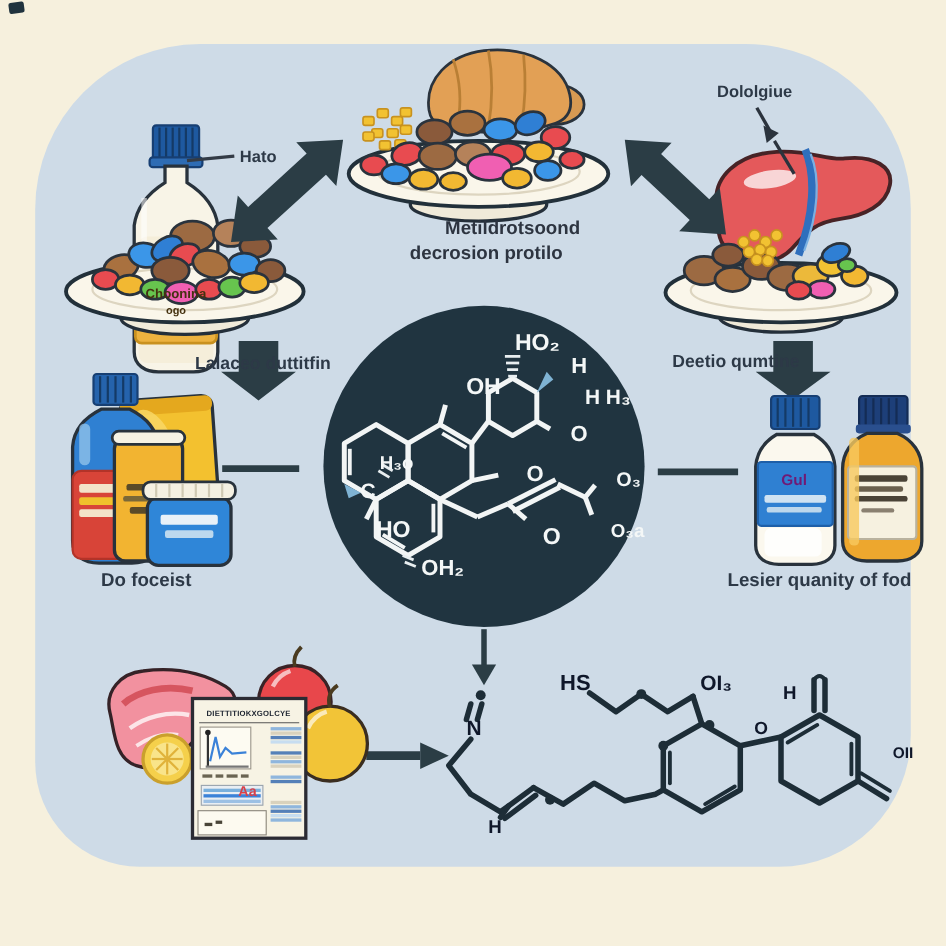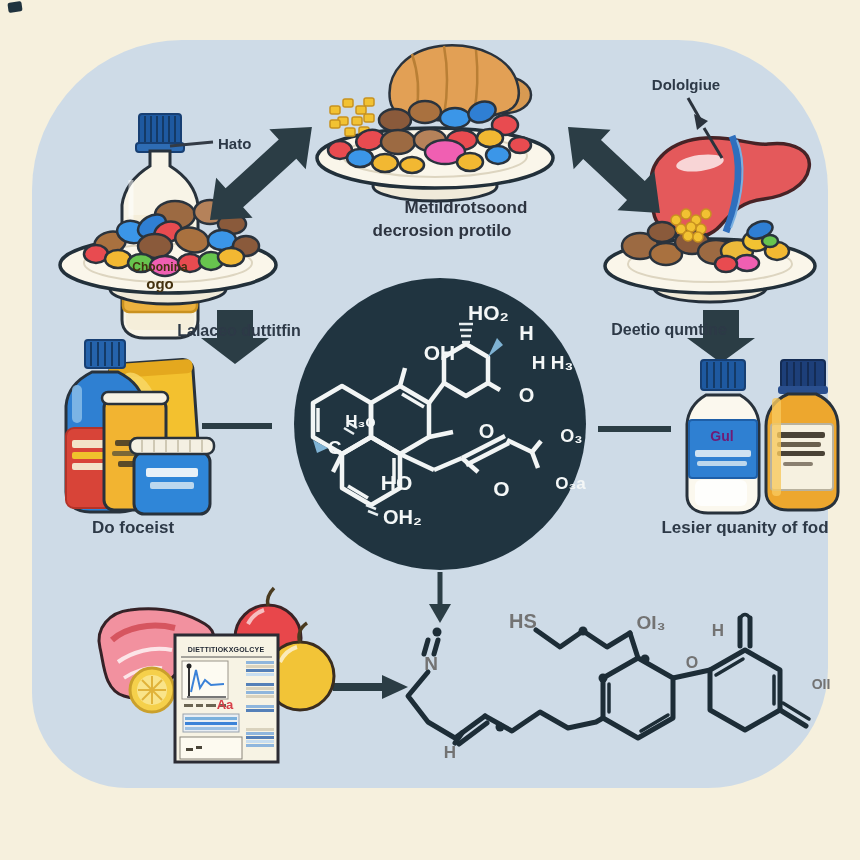--- a/index.html
+++ b/index.html
@@ -5,21 +5,21 @@
   html,body{margin:0;padding:0;}
   .canvas{position:relative;width:860px;height:860px;background:#f6f0dd;overflow:hidden;
           font-family:"Liberation Sans",sans-serif;}
   .panel{position:absolute;left:32px;top:40px;width:796px;height:748px;background:#cedbe7;
          border-radius:150px 150px 120px 95px;}
   .art{position:absolute;left:0;top:0;width:860px;height:860px;}
   .t{position:absolute;transform:translate(-50%,-50%);font-weight:700;color:#2e3a48;
      white-space:nowrap;line-height:1;}
   .tl{position:absolute;transform:translate(0,-50%);font-weight:700;color:#2e3a48;white-space:nowrap;}
   .mol{color:#f4f7f7;padding-left:41px;}
-  .molb{color:#737373;}
+  .molb{color:#0f172a;}
   .title{font-size:33px;color:#1c3145;letter-spacing:-.5px;}
   .cap{font-size:16px;color:#2d3947;}
   .cap2{font-size:17px;color:#2d3440;}
 </style>
 </head>
 <body>
 
 <div class="canvas">
   <div class="panel"></div>
 
@@ -408,47 +408,47 @@
           <circle cx="583" cy="631" r="4.5"></circle>
         <circle cx="500" cy="727" r="4.5"></circle>
           <circle cx="603" cy="678" r="4.5"></circle>
         <circle cx="645" cy="659" r="4.5"></circle>
       </g>
     </g>
   </svg>
 
   <span class="tl cap" style="left:218px;top:143px;font-size:15px;">Hato</span>
   <span class="t" style="left:160px;top:267px;font-size:12px;color:#44310f;text-align:center;">Choonina</span>
-  <span class="t" style="left:160px;top:283px;font-size:15px;color:#44310f;">ogo</span>
+  <span class="t" style="left:160px;top:283px;font-size:10px;color:#44310f;">ogo</span>
 
   <span class="t cap2" style="left:442px;top:207px;margin-left:24px;">Metildrotsoond</span>
   <span class="t cap2" style="left:442px;top:230px;">decrosion protilo</span>
 
   <span class="t cap" style="left:686px;top:84px;font-size:15px;">Dololgiue</span>
 
   <span class="t cap" style="left:239px;top:331px;">Lalaceo duttitfin</span>
   <span class="t cap" style="left:669px;top:330px;text-align:center;">Deetio qumtine</span>
 
   <span class="t cap" style="left:133px;top:527px;font-size:17px;">Do foceist</span>
   <span class="t cap" style="left:745px;top:527px;font-size:17px;">Lesier quanity of fod</span>
 
   <span class="t" style="left:722px;top:436px;font-size:14px;color:#701a75;">Gul</span>
 
   <span class="t" style="left:226px;top:649px;font-size:7px;letter-spacing:.2px;color:#1d2430;">DIETTITIOKXGOLCYE</span>
-  <span class="t" style="left:225px;top:704px;font-size:13px;color:#d8404a;">Aa</span>
+  <span class="t" style="left:225px;top:719px;font-size:13px;color:#d8404a;">Aa</span>
 
   <span class="t mol" style="left:468px;top:312px;font-size:21px;">HO₂</span>
   <span class="t mol" style="left:506px;top:333px;font-size:20px;">H</span>
   <span class="t mol" style="left:532px;top:362px;font-size:19px;">H H₃</span>
   <span class="t mol" style="left:419px;top:352px;font-size:21px;">OH</span>
   <span class="t mol" style="left:506px;top:395px;font-size:20px;">O</span>
   <span class="t mol" style="left:466px;top:431px;font-size:20px;">O</span>
   <span class="t mol" style="left:340px;top:421px;font-size:17px;">H₃o</span>
   <span class="t mol" style="left:314px;top:447px;font-size:19px;">C</span>
-  <span class="t mol" style="left:337px;top:482px;font-size:21px;margin-left:39px;">HO</span>
+  <span class="t mol" style="left:337px;top:482px;font-size:21px;">HO</span>
   <span class="t mol" style="left:382px;top:517px;font-size:20px;">OH₂</span>
   <span class="t mol" style="left:481px;top:488px;font-size:21px;">O</span>
   <span class="t mol" style="left:551px;top:436px;font-size:18px;">O₃</span>
   <span class="t mol" style="left:550px;top:483px;font-size:17px;">O₃a</span>
 
   <span class="t molb" style="left:523px;top:621px;font-size:20px;">HS</span>
   <span class="t molb" style="left:651px;top:622px;font-size:19px;">OI₃</span>
   <span class="t molb" style="left:431px;top:663px;font-size:19px;">N</span>
   <span class="t molb" style="left:450px;top:752px;font-size:17px;">H</span>
   <span class="t molb" style="left:692px;top:663px;font-size:16px;">O</span>

